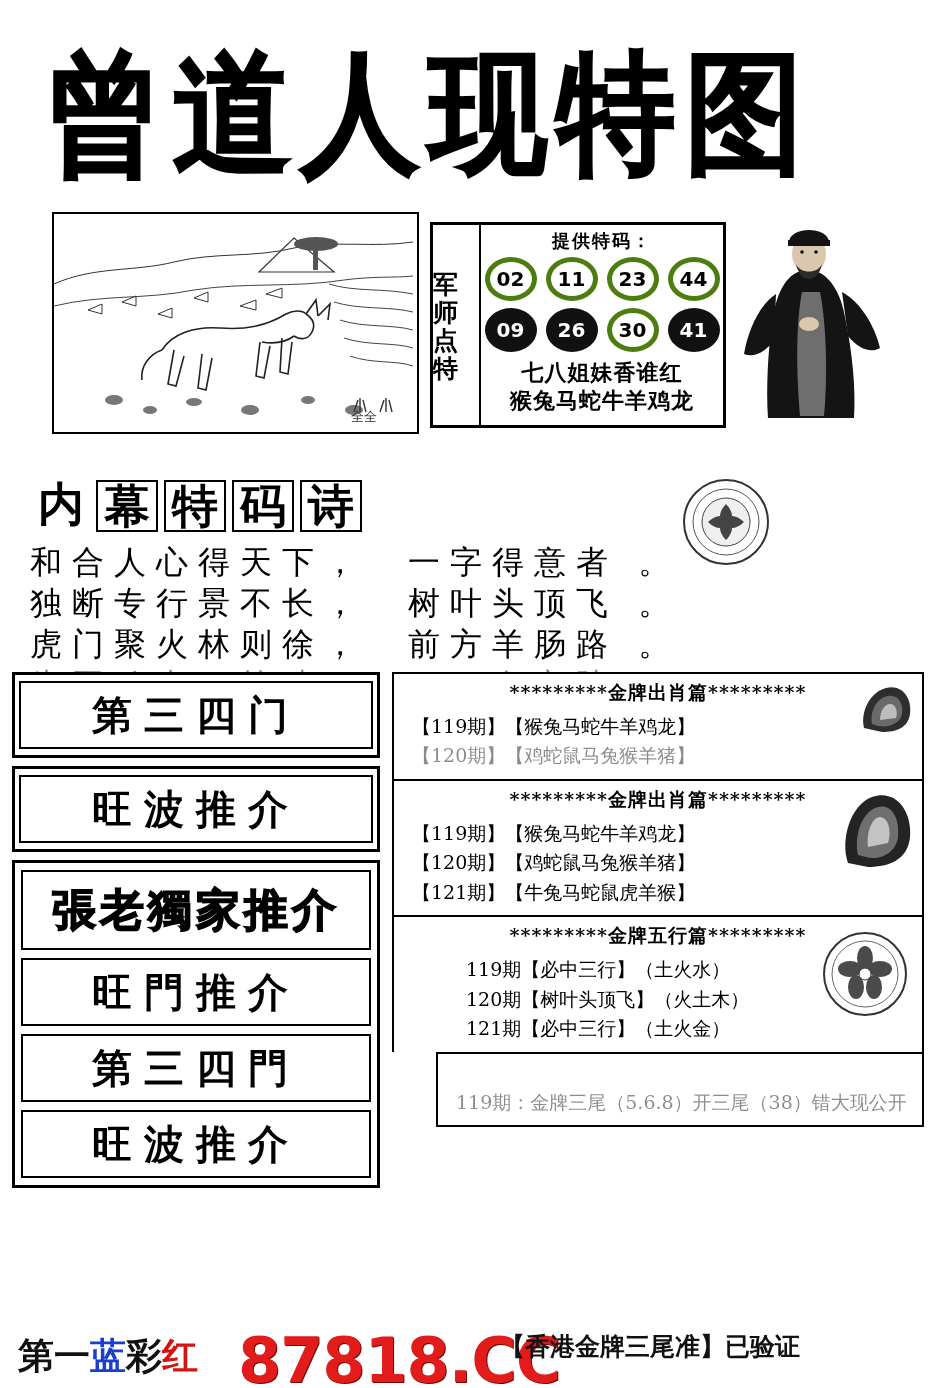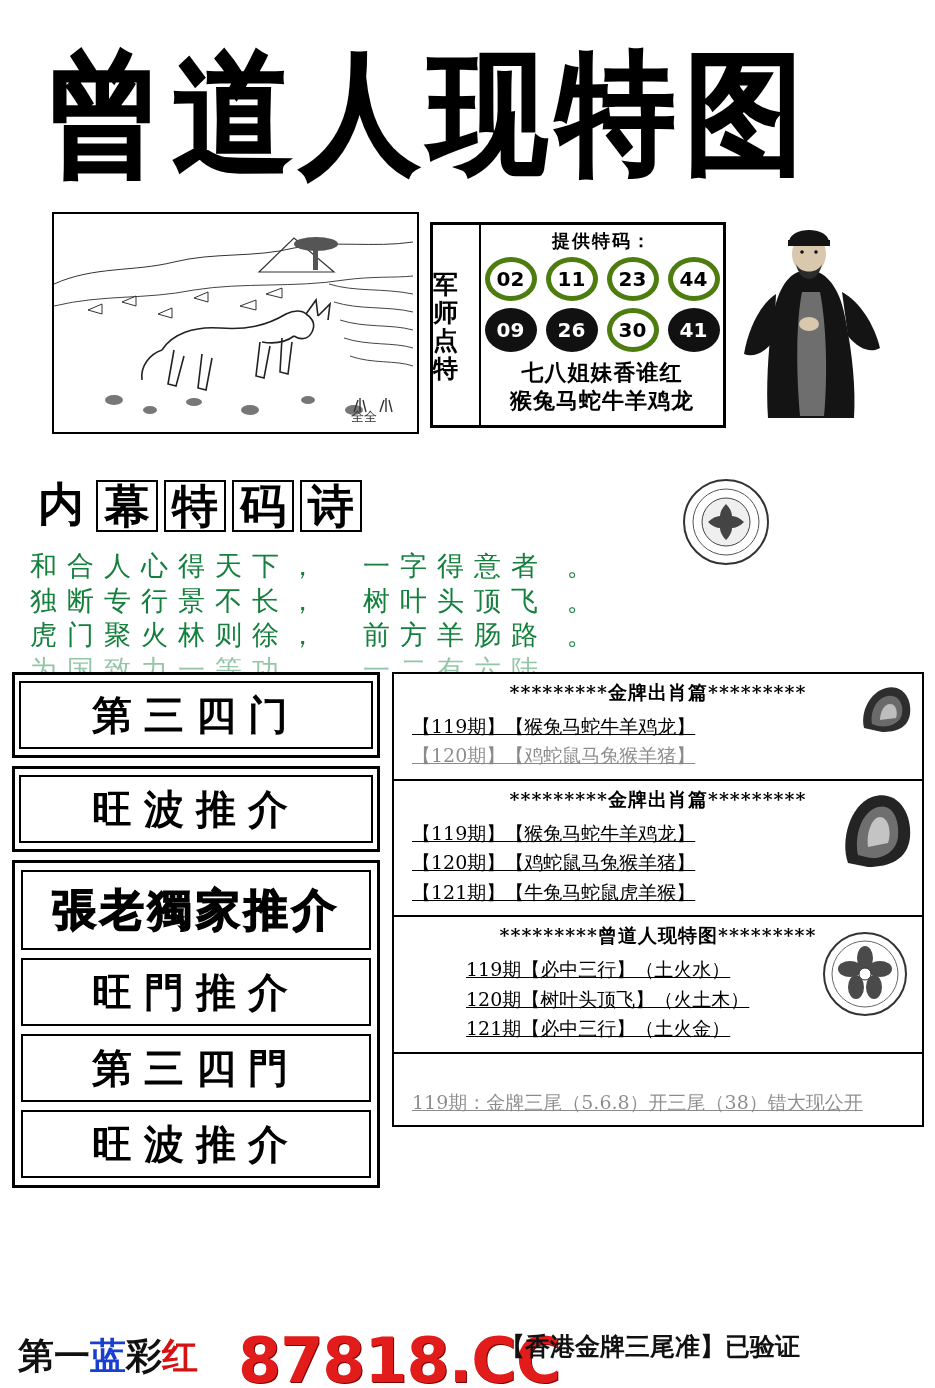--- a/index.html
+++ b/index.html
@@ -172,26 +172,26 @@
   }
   .poem-heading .ch:first-child { border: none; padding-left: 0; }
   .seal {
     position: absolute;
     right: 140px;
     top: -2px;
     width: 88px;
     height: 88px;
   }
   .poem-body {
-    margin-top: 17px;
-    font-family: "DejaVu Serif", serif;
-    font-size: 27px;
+    margin-top: 10px;
+    font-family: "DejaVu Serif", serif;
+    font-size: 32px;
     letter-spacing: 10px;
     line-height: 1.28;
-    color: #15803d;
+    color: #000000;
   }
   .poem-body div { white-space: nowrap; }
 
   
   .left-col {
     position: absolute;
     left: 12px;
     top: 672px;
     width: 368px;
   }
@@ -241,36 +241,35 @@
     top: 672px;
     width: 532px;
   }
   .rsec {
     border: 2px solid #000;
     border-bottom: none;
     background: #fff;
     position: relative;
     overflow: hidden;
   }
-  .rsec:last-child { border-bottom: 2px solid #000; }
+  .rsec:last-child { border-bottom: 2px solid #000; margin-left: 44px; }
   .rsec-title {
     text-align: center;
     font-family: "DejaVu Serif", serif;
     font-size: 19px;
     font-weight: bold;
     letter-spacing: 1px;
     padding: 6px 0 4px;
     white-space: nowrap;
   }
   .rsec-body {
     padding: 2px 0 8px 18px;
     font-family: "DejaVu Serif", serif;
     font-size: 19px;
     line-height: 1.55;
-    text-decoration: underline;
   }
   .rsec-body div { white-space: nowrap; }
   .rsec-body.center {
     padding-left: 72px;
   }
   .rsec-art {
     position: absolute;
     right: 6px;
     top: 4px;
   }
@@ -519,21 +518,21 @@
         <svg width="78" height="86" viewBox="0 0 78 86">
           <path d="M10 78 C2 56 12 20 34 12 C58 4 74 26 72 52 C70 74 52 82 30 82 Z" fill="#242424"></path>
           <path d="M20 70 C16 50 24 26 40 22 C54 18 62 34 60 52 C58 68 42 76 28 72 Z" fill="#6f6f6f"></path>
           <path d="M30 62 C28 48 34 32 42 32 C50 32 54 46 50 58 Z" fill="#c4c4c4"></path>
         </svg>
       </div>
     </div>
 
 
     <div class="rsec">
-      <div class="rsec-title">*********曾道人现特图*********</div>
+      <div class="rsec-title">*********金牌五行篇*********</div>
       <div class="rsec-body center">
         <div>119期【必中三行】（土火水）</div>
         <div>120期【树叶头顶飞】（火土木）</div>
         <div>121期【必中三行】（土火金）</div>
       </div>
       <div class="rsec-art" style="right:14px; top:14px;">
         <svg width="86" height="86" viewBox="0 0 86 86">
           <circle cx="43" cy="43" r="41" fill="none" stroke="#333" stroke-width="2"></circle>
           <circle cx="43" cy="43" r="33" fill="none" stroke="#666" stroke-width="1"></circle>
           <g fill="#4a4a4a">

